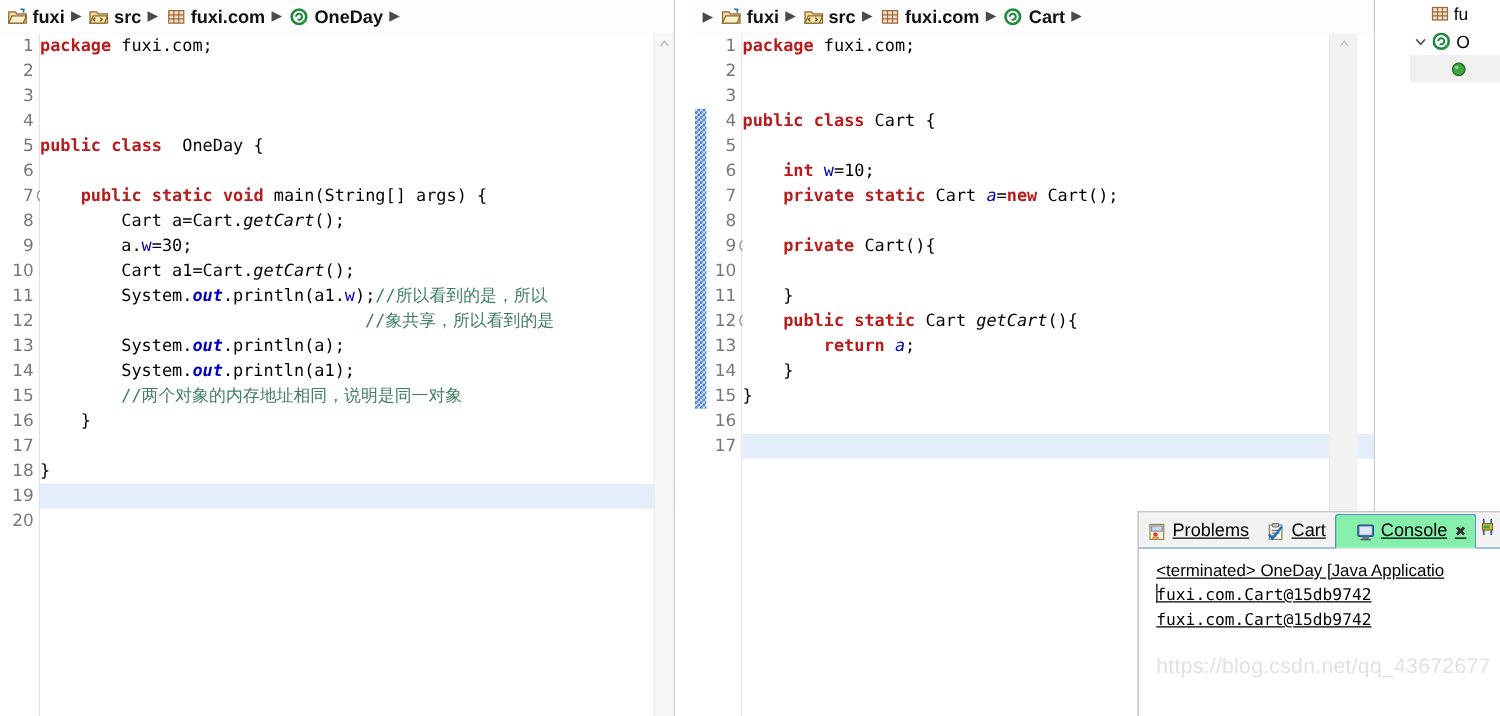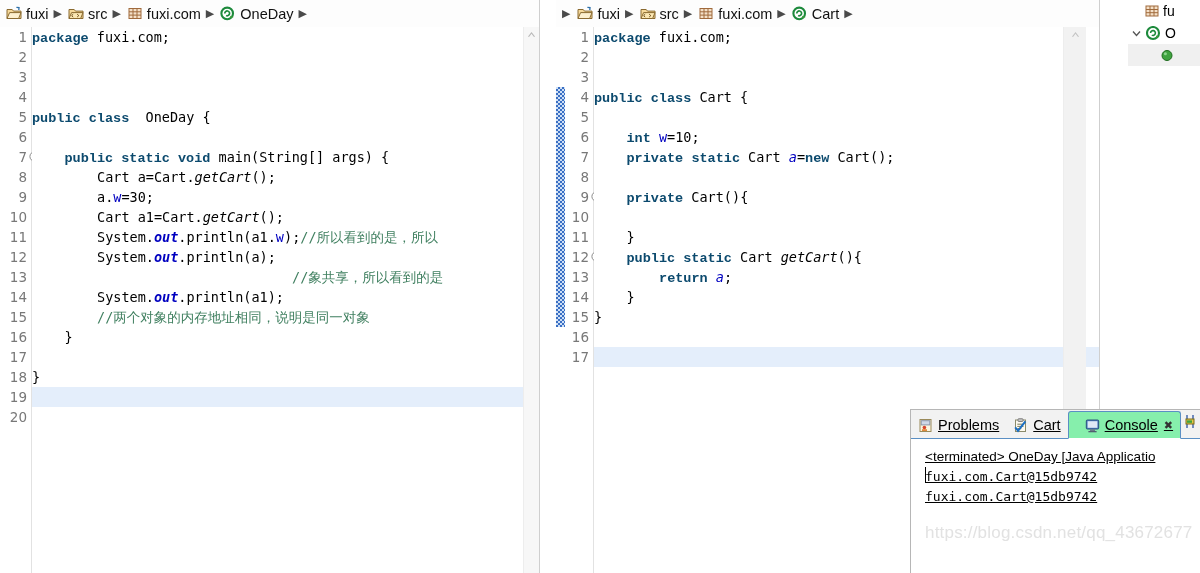--- a/index.html
+++ b/index.html
@@ -10,21 +10,21 @@
   }
   .screen{position:relative;width:1200px;height:573px;overflow:hidden;background:#fff;}
 
   
   .pane{position:absolute;top:0;background:#fff;overflow:hidden;}
   .crumbs{
     height:27px;display:flex;align-items:center;gap:0px;
     background:#fdfdfd;border-bottom:1px solid #d4d4d4;
     padding-left:4px;font-size:14.5px;color:#000;white-space:nowrap;
   }
-  .crumb{display:inline-flex;align-items:center;gap:4px;padding:0 2px;}
+  .crumb{display:inline-flex;align-items:center;gap:4px;padding:0 2px;font-weight:bold;}
   .crumb .lbl{font-size:14.5px;color:#111;}
   .sep{color:#4a4a4a;font-size:11px;padding:0 4px 0 3px;line-height:1;}
   .arrowOnly{color:#4a4a4a;font-size:11px;padding:0 5px 0 2px;}
 
   
   .ic{display:inline-block;position:relative;width:16px;height:15px;flex:0 0 16px;}
   .ic svg{display:block;}
 
   .editor{position:absolute;left:0;right:0;top:27px;bottom:0;background:#fff;display:flex;}
   .gutter-change{width:9px;flex:0 0 9px;background:#fff;position:relative;}
@@ -43,21 +43,21 @@
   .num{
     color:#787878;text-align:right;padding-right:4px;
     font-family:"DejaVu Sans","Liberation Sans",sans-serif;font-size:13.5px;
     height:20px;line-height:20px;position:relative;
   }
   .fold{position:absolute;right:-9px;top:4px;width:11px;height:11px;}
   .hl{position:absolute;left:0;right:0;height:20px;background:#e4eefb;}
   .code{position:relative;z-index:2;}
 
   
-  .kw{color:#0c4a6e;font-weight:bold;font-family:Liberation Mono, monospace;}
+  .kw{color:#b91c1c;font-weight:bold;}
   .cm{color:#3f7f5f;}
   .fld{color:#0000c0;}
   .fldbi{color:#0000c0;font-weight:bold;font-style:italic;margin-top:20px;}
   .mth{font-style:italic;color:#000;}
   .var{font-style:italic;color:#0000c0;}
 
   
   .vsb{position:absolute;top:0;bottom:0;width:15px;background:#f7f7f7;border-left:1px solid #ededed;}
   .vsb .up{position:absolute;top:4px;left:3px;width:9px;height:7px;}
   .paneborder{position:absolute;top:0;bottom:0;width:1px;background:#cfcfcf;}
@@ -176,22 +176,22 @@
             <div class="ln">&nbsp;</div>
             <div class="ln">&nbsp;</div>
             <div class="ln">&nbsp;</div>
             <div class="ln"><span class="kw">public</span> <span class="kw">class</span>  OneDay {</div>
             <div class="ln">&nbsp;</div>
             <div class="ln">    <span class="kw">public</span> <span class="kw">static</span> <span class="kw">void</span> main(String[] args) {</div>
             <div class="ln">        Cart a=Cart.<span class="mth">getCart</span>();</div>
             <div class="ln">        a.<span class="fld">w</span>=30;</div>
             <div class="ln">        Cart a1=Cart.<span class="mth">getCart</span>();</div>
             <div class="ln">        System.<span class="fldbi">out</span>.println(a1.<span class="fld">w</span>);<span class="cm">//所以看到的是，所以</span></div>
+            <div class="ln">                                <span class="cm">//象共享，所以看到的是</span></div>
             <div class="ln">        System.<span class="fldbi">out</span>.println(a);</div>
-            <div class="ln">                                <span class="cm">//象共享，所以看到的是</span></div>
             <div class="ln">        System.<span class="fldbi">out</span>.println(a1);</div>
             <div class="ln">        <span class="cm">//两个对象的内存地址相同，说明是同一对象</span></div>
             <div class="ln">    }</div>
             <div class="ln">&nbsp;</div>
             <div class="ln">}</div>
             <div class="ln">&nbsp;</div>
             <div class="ln">&nbsp;</div>
           </div>
         </div>
     </div>

